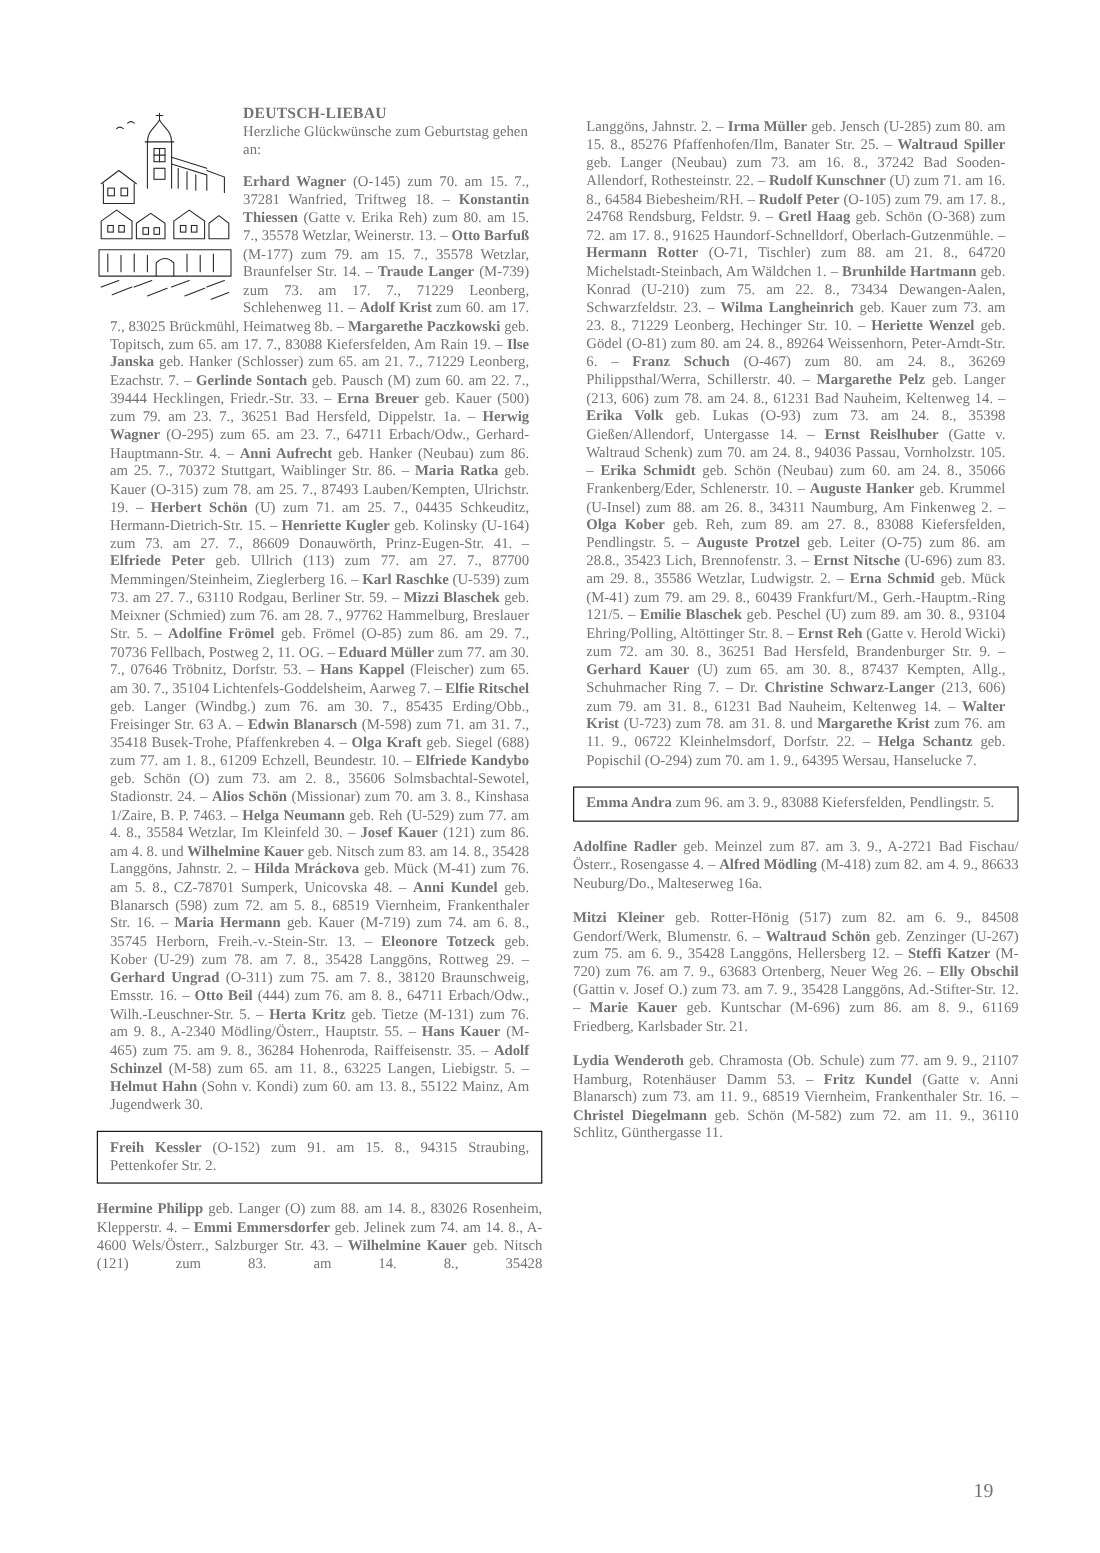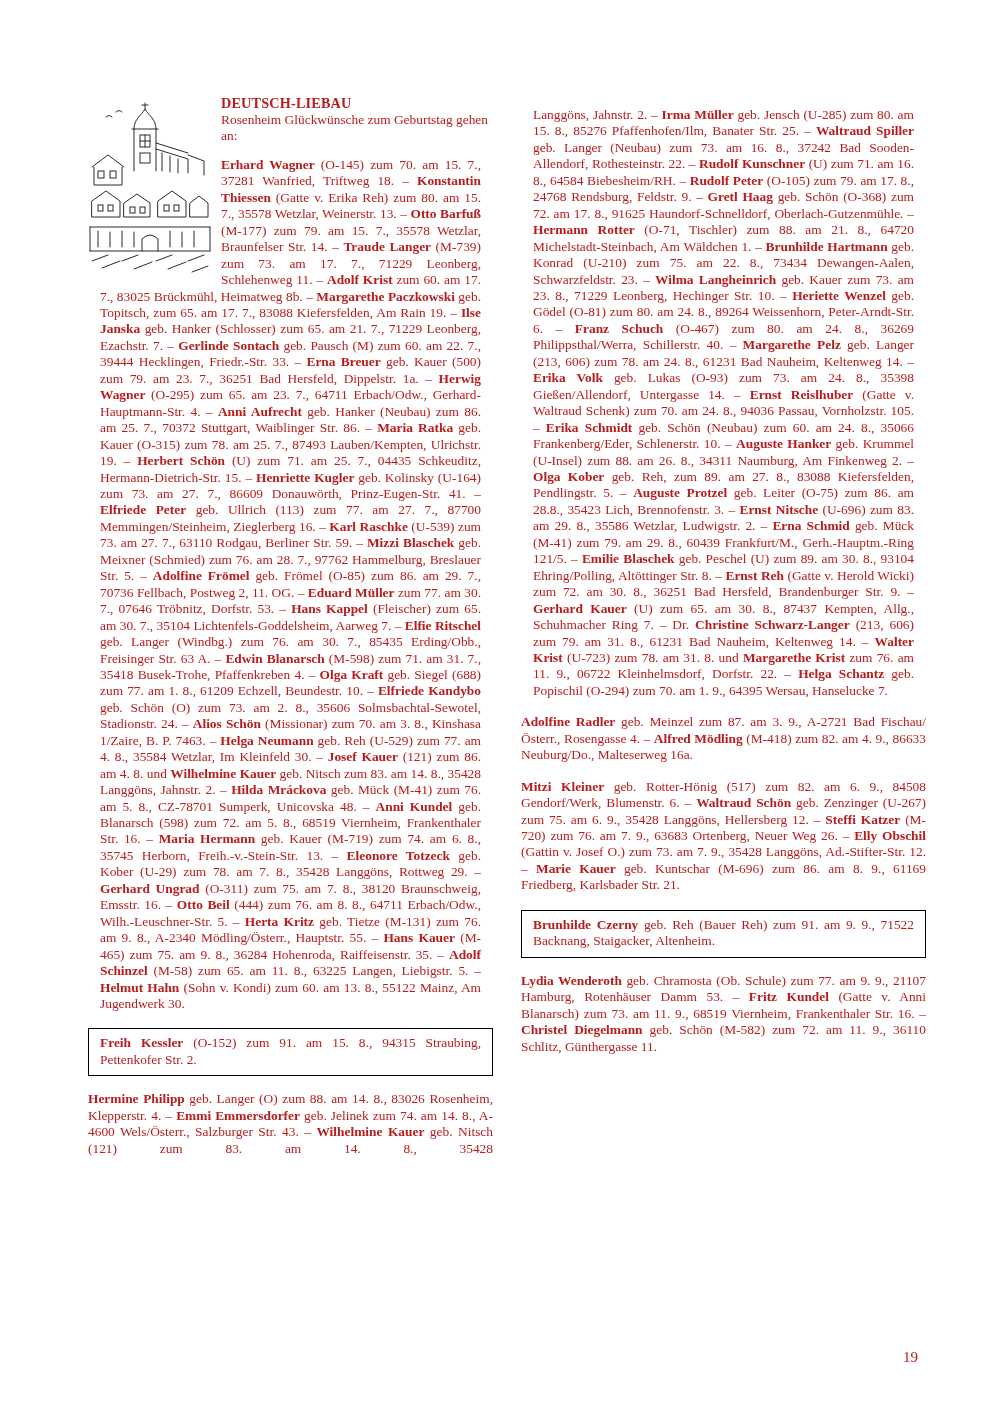--- a/index.html
+++ b/index.html
@@ -4,21 +4,21 @@
 <style>
   * { margin: 0; padding: 0; box-sizing: border-box; }
   html, body { background: #ffffff; }
   .page {
     position: relative;
     width: 1000px;
     height: 1412px;
     background: #ffffff;
     overflow: hidden;
     font-family: "Liberation Serif", "DejaVu Serif", serif;
-    color: #b91c1c;
+    color: #737373;
   }
   .content {
     position: absolute;
     left: 88px;
     top: 95px;
     width: 838px;
     display: flex;
     gap: 28px;
   }
   .col {
@@ -49,23 +49,23 @@
   .entry-box {
     border: 1px solid #000;
     padding: 6px 11px 7px 11px;
     margin: 16px 0 0 0;
   }
   .entry-box + .para { margin-top: 15px; }
   .col > .entry-box { margin-top: 16px; }
   .bname { font-weight: bold; }
   .page-number {
     position: absolute;
-    right: 82px;
+    right: 97px;
     bottom: 46px;
-    font-size: 15px;
+    font-size: 18px;
   }
 </style>
 </head>
 <body>
 
 <div class="page">
   <div class="content">
 
     <div class="col">
       <div class="lead">
@@ -98,30 +98,30 @@
               <rect x="76" y="104" width="5" height="6"></rect>
               <rect x="86" y="104" width="5" height="6"></rect>
               <path d="M2 126 h120 M2 126 v24 M122 126 v24 M2 150 h120"></path>
               <path d="M54 150 v-12 q8 -8 16 0 v12"></path>
               <path d="M10 130 v16 M22 131 v15 M34 130 v16 M46 131 v15 M82 130 v16 M94 131 v15 M106 130 v16"></path>
               <path d="M4 160 l16 -6 M14 167 l18 -7 M34 160 l16 -6 M46 168 l18 -7 M68 160 l16 -6 M80 168 l18 -7 M100 160 l16 -6 M104 171 l16 -6"></path>
             </g>
           </svg>
         </span>
         <div class="mast-title">DEUTSCH-LIEBAU</div>
-        <div class="mast-intro">Rosenheim Glückwünsche zum Geburtstag gehen an:</div>
+        <div class="mast-intro">Herzliche Glückwünsche zum Geburtstag gehen an:</div>
         <div class="entries"><span class="bname">Erhard Wagner</span><span class="btext"> (O-145) zum 70. am 15. 7., 37281 Wanfried, Triftweg 18. – </span><span class="bname">Konstantin Thiessen</span><span class="btext"> (Gatte v. Erika Reh) zum 80. am 15. 7., 35578 Wetzlar, Weinerstr. 13. – </span><span class="bname">Otto Barfuß</span><span class="btext"> (M-177) zum 79. am 15. 7., 35578 Wetzlar, Braunfelser Str. 14. – </span><span class="bname">Traude Langer</span><span class="btext"> (M-739) zum 73. am 17. 7., 71229 Leonberg, Schlehenweg 11. – </span><span class="bname">Adolf Krist</span><span class="btext"> zum 60. am 17. 7., 83025 Brückmühl, Heimatweg 8b. – </span><span class="bname">Margarethe Paczkowski</span><span class="btext"> geb. Topitsch, zum 65. am 17. 7., 83088 Kiefersfelden, Am Rain 19. – </span><span class="bname">Ilse Janska</span><span class="btext"> geb. Hanker (Schlosser) zum 65. am 21. 7., 71229 Leonberg, Ezachstr. 7. – </span><span class="bname">Gerlinde Sontach</span><span class="btext"> geb. Pausch (M) zum 60. am 22. 7., 39444 Hecklingen, Friedr.-Str. 33. – </span><span class="bname">Erna Breuer</span><span class="btext"> geb. Kauer (500) zum 79. am 23. 7., 36251 Bad Hersfeld, Dippelstr. 1a. – </span><span class="bname">Herwig Wagner</span><span class="btext"> (O-295) zum 65. am 23. 7., 64711 Erbach/Odw., Gerhard-Hauptmann-Str. 4. – </span><span class="bname">Anni Aufrecht</span><span class="btext"> geb. Hanker (Neubau) zum 86. am 25. 7., 70372 Stuttgart, Waiblinger Str. 86. – </span><span class="bname">Maria Ratka</span><span class="btext"> geb. Kauer (O-315) zum 78. am 25. 7., 87493 Lauben/Kempten, Ulrichstr. 19. – </span><span class="bname">Herbert Schön</span><span class="btext"> (U) zum 71. am 25. 7., 04435 Schkeuditz, Hermann-Dietrich-Str. 15. – </span><span class="bname">Henriette Kugler</span><span class="btext"> geb. Kolinsky (U-164) zum 73. am 27. 7., 86609 Donauwörth, Prinz-Eugen-Str. 41. – </span><span class="bname">Elfriede Peter</span><span class="btext"> geb. Ullrich (113) zum 77. am 27. 7., 87700 Memmingen/Steinheim, Zieglerberg 16. – </span><span class="bname">Karl Raschke</span><span class="btext"> (U-539) zum 73. am 27. 7., 63110 Rodgau, Berliner Str. 59. – </span><span class="bname">Mizzi Blaschek</span><span class="btext"> geb. Meixner (Schmied) zum 76. am 28. 7., 97762 Hammelburg, Breslauer Str. 5. – </span><span class="bname">Adolfine Frömel</span><span class="btext"> geb. Frömel (O-85) zum 86. am 29. 7., 70736 Fellbach, Postweg 2, 11. OG. – </span><span class="bname">Eduard Müller</span><span class="btext"> zum 77. am 30. 7., 07646 Tröbnitz, Dorfstr. 53. – </span><span class="bname">Hans Kappel</span><span class="btext"> (Fleischer) zum 65. am 30. 7., 35104 Lichtenfels-Goddelsheim, Aarweg 7. – </span><span class="bname">Elfie Ritschel</span><span class="btext"> geb. Langer (Windbg.) zum 76. am 30. 7., 85435 Erding/Obb., Freisinger Str. 63 A. – </span><span class="bname">Edwin Blanarsch</span><span class="btext"> (M-598) zum 71. am 31. 7., 35418 Busek-Trohe, Pfaffenkreben 4. – </span><span class="bname">Olga Kraft</span><span class="btext"> geb. Siegel (688) zum 77. am 1. 8., 61209 Echzell, Beundestr. 10. – </span><span class="bname">Elfriede Kandybo</span><span class="btext"> geb. Schön (O) zum 73. am 2. 8., 35606 Solmsbachtal-Sewotel, Stadionstr. 24. – </span><span class="bname">Alios Schön</span><span class="btext"> (Missionar) zum 70. am 3. 8., Kinshasa 1/Zaire, B. P. 7463. – </span><span class="bname">Helga Neumann</span><span class="btext"> geb. Reh (U-529) zum 77. am 4. 8., 35584 Wetzlar, Im Kleinfeld 30. – </span><span class="bname">Josef Kauer</span><span class="btext"> (121) zum 86. am 4. 8. und </span><span class="bname">Wilhelmine Kauer</span><span class="btext"> geb. Nitsch zum 83. am 14. 8., 35428 Langgöns, Jahnstr. 2. – </span><span class="bname">Hilda Mráckova</span><span class="btext"> geb. Mück (M-41) zum 76. am 5. 8., CZ-78701 Sumperk, Unicovska 48. – </span><span class="bname">Anni Kundel</span><span class="btext"> geb. Blanarsch (598) zum 72. am 5. 8., 68519 Viernheim, Frankenthaler Str. 16. – </span><span class="bname">Maria Hermann</span><span class="btext"> geb. Kauer (M-719) zum 74. am 6. 8., 35745 Herborn, Freih.-v.-Stein-Str. 13. – </span><span class="bname">Eleonore Totzeck</span><span class="btext"> geb. Kober (U-29) zum 78. am 7. 8., 35428 Langgöns, Rottweg 29. – </span><span class="bname">Gerhard Ungrad</span><span class="btext"> (O-311) zum 75. am 7. 8., 38120 Braunschweig, Emsstr. 16. – </span><span class="bname">Otto Beil</span><span class="btext"> (444) zum 76. am 8. 8., 64711 Erbach/Odw., Wilh.-Leuschner-Str. 5. – </span><span class="bname">Herta Kritz</span><span class="btext"> geb. Tietze (M-131) zum 76. am 9. 8., A-2340 Mödling/Österr., Hauptstr. 55. – </span><span class="bname">Hans Kauer</span><span class="btext"> (M-465) zum 75. am 9. 8., 36284 Hohenroda, Raiffeisenstr. 35. – </span><span class="bname">Adolf Schinzel</span><span class="btext"> (M-58) zum 65. am 11. 8., 63225 Langen, Liebigstr. 5. – </span><span class="bname">Helmut Hahn</span><span class="btext"> (Sohn v. Kondi) zum 60. am 13. 8., 55122 Mainz, Am Jugendwerk 30.</span></div>
       </div>
       <div class="entry-box"><span class="bname">Freih Kessler</span><span class="btext"> (O-152) zum 91. am 15. 8., 94315 Straubing, Pettenkofer Str. 2.</span></div>
       <div class="para cont"><span class="bname">Hermine Philipp</span><span class="btext"> geb. Langer (O) zum 88. am 14. 8., 83026 Rosenheim, Klepperstr. 4. – </span><span class="bname">Emmi Emmersdorfer</span><span class="btext"> geb. Jelinek zum 74. am 14. 8., A-4600 Wels/Österr., Salzburger Str. 43. – </span><span class="bname">Wilhelmine Kauer</span><span class="btext"> geb. Nitsch (121) zum 83. am 14. 8., 35428</span></div>
     </div>
 
     <div class="col">
       <div class="entries"><span class="btext">Langgöns, Jahnstr. 2. – </span><span class="bname">Irma Müller</span><span class="btext"> geb. Jensch (U-285) zum 80. am 15. 8., 85276 Pfaffenhofen/Ilm, Banater Str. 25. – </span><span class="bname">Waltraud Spiller</span><span class="btext"> geb. Langer (Neubau) zum 73. am 16. 8., 37242 Bad Sooden-Allendorf, Rothesteinstr. 22. – </span><span class="bname">Rudolf Kunschner</span><span class="btext"> (U) zum 71. am 16. 8., 64584 Biebesheim/RH. – </span><span class="bname">Rudolf Peter</span><span class="btext"> (O-105) zum 79. am 17. 8., 24768 Rendsburg, Feldstr. 9. – </span><span class="bname">Gretl Haag</span><span class="btext"> geb. Schön (O-368) zum 72. am 17. 8., 91625 Haundorf-Schnelldorf, Oberlach-Gutzenmühle. – </span><span class="bname">Hermann Rotter</span><span class="btext"> (O-71, Tischler) zum 88. am 21. 8., 64720 Michelstadt-Steinbach, Am Wäldchen 1. – </span><span class="bname">Brunhilde Hartmann</span><span class="btext"> geb. Konrad (U-210) zum 75. am 22. 8., 73434 Dewangen-Aalen, Schwarzfeldstr. 23. – </span><span class="bname">Wilma Langheinrich</span><span class="btext"> geb. Kauer zum 73. am 23. 8., 71229 Leonberg, Hechinger Str. 10. – </span><span class="bname">Heriette Wenzel</span><span class="btext"> geb. Gödel (O-81) zum 80. am 24. 8., 89264 Weissenhorn, Peter-Arndt-Str. 6. – </span><span class="bname">Franz Schuch</span><span class="btext"> (O-467) zum 80. am 24. 8., 36269 Philippsthal/Werra, Schillerstr. 40. – </span><span class="bname">Margarethe Pelz</span><span class="btext"> geb. Langer (213, 606) zum 78. am 24. 8., 61231 Bad Nauheim, Keltenweg 14. – </span><span class="bname">Erika Volk</span><span class="btext"> geb. Lukas (O-93) zum 73. am 24. 8., 35398 Gießen/Allendorf, Untergasse 14. – </span><span class="bname">Ernst Reislhuber</span><span class="btext"> (Gatte v. Waltraud Schenk) zum 70. am 24. 8., 94036 Passau, Vornholzstr. 105. – </span><span class="bname">Erika Schmidt</span><span class="btext"> geb. Schön (Neubau) zum 60. am 24. 8., 35066 Frankenberg/Eder, Schlenerstr. 10. – </span><span class="bname">Auguste Hanker</span><span class="btext"> geb. Krummel (U-Insel) zum 88. am 26. 8., 34311 Naumburg, Am Finkenweg 2. – </span><span class="bname">Olga Kober</span><span class="btext"> geb. Reh, zum 89. am 27. 8., 83088 Kiefersfelden, Pendlingstr. 5. – </span><span class="bname">Auguste Protzel</span><span class="btext"> geb. Leiter (O-75) zum 86. am 28.8., 35423 Lich, Brennofenstr. 3. – </span><span class="bname">Ernst Nitsche</span><span class="btext"> (U-696) zum 83. am 29. 8., 35586 Wetzlar, Ludwigstr. 2. – </span><span class="bname">Erna Schmid</span><span class="btext"> geb. Mück (M-41) zum 79. am 29. 8., 60439 Frankfurt/M., Gerh.-Hauptm.-Ring 121/5. – </span><span class="bname">Emilie Blaschek</span><span class="btext"> geb. Peschel (U) zum 89. am 30. 8., 93104 Ehring/Polling, Altöttinger Str. 8. – </span><span class="bname">Ernst Reh</span><span class="btext"> (Gatte v. Herold Wicki) zum 72. am 30. 8., 36251 Bad Hersfeld, Brandenburger Str. 9. – </span><span class="bname">Gerhard Kauer</span><span class="btext"> (U) zum 65. am 30. 8., 87437 Kempten, Allg., Schuhmacher Ring 7. – Dr. </span><span class="bname">Christine Schwarz-Langer</span><span class="btext"> (213, 606) zum 79. am 31. 8., 61231 Bad Nauheim, Keltenweg 14. – </span><span class="bname">Walter Krist</span><span class="btext"> (U-723) zum 78. am 31. 8. und </span><span class="bname">Margarethe Krist</span><span class="btext"> zum 76. am 11. 9., 06722 Kleinhelmsdorf, Dorfstr. 22. – </span><span class="bname">Helga Schantz</span><span class="btext"> geb. Popischil (O-294) zum 70. am 1. 9., 64395 Wersau, Hanselucke 7.</span></div>
+      <div class="entry-box"><span class="bname">Emma Andra</span><span class="btext"> zum 96. am 3. 9., 83088 Kiefersfelden, Pendlingstr. 5.</span></div>
       <div class="para"><span class="bname">Adolfine Radler</span><span class="btext"> geb. Meinzel zum 87. am 3. 9., A-2721 Bad Fischau/Österr., Rosengasse 4. – </span><span class="bname">Alfred Mödling</span><span class="btext"> (M-418) zum 82. am 4. 9., 86633 Neuburg/Do., Malteserweg 16a.</span></div>
       <div class="para"><span class="bname">Mitzi Kleiner</span><span class="btext"> geb. Rotter-Hönig (517) zum 82. am 6. 9., 84508 Gendorf/Werk, Blumenstr. 6. – </span><span class="bname">Waltraud Schön</span><span class="btext"> geb. Zenzinger (U-267) zum 75. am 6. 9., 35428 Langgöns, Hellersberg 12. – </span><span class="bname">Steffi Katzer</span><span class="btext"> (M-720) zum 76. am 7. 9., 63683 Ortenberg, Neuer Weg 26. – </span><span class="bname">Elly Obschil</span><span class="btext"> (Gattin v. Josef O.) zum 73. am 7. 9., 35428 Langgöns, Ad.-Stifter-Str. 12. – </span><span class="bname">Marie Kauer</span><span class="btext"> geb. Kuntschar (M-696) zum 86. am 8. 9., 61169 Friedberg, Karlsbader Str. 21.</span></div>
-      <div class="entry-box"><span class="bname">Brunhilde Czerny</span><span class="btext"> geb. Reh (Bauer Reh) zum 91. am 9. 9., 71522 Backnang, Staigacker, Altenheim.</span></div>
       <div class="para"><span class="bname">Lydia Wenderoth</span><span class="btext"> geb. Chramosta (Ob. Schule) zum 77. am 9. 9., 21107 Hamburg, Rotenhäuser Damm 53. – </span><span class="bname">Fritz Kundel</span><span class="btext"> (Gatte v. Anni Blanarsch) zum 73. am 11. 9., 68519 Viernheim, Frankenthaler Str. 16. – </span><span class="bname">Christel Diegelmann</span><span class="btext"> geb. Schön (M-582) zum 72. am 11. 9., 36110 Schlitz, Günthergasse 11.</span></div>
     </div>
 
   </div>
   <div class="page-number">19</div>
 </div>
 
 </body></html>

